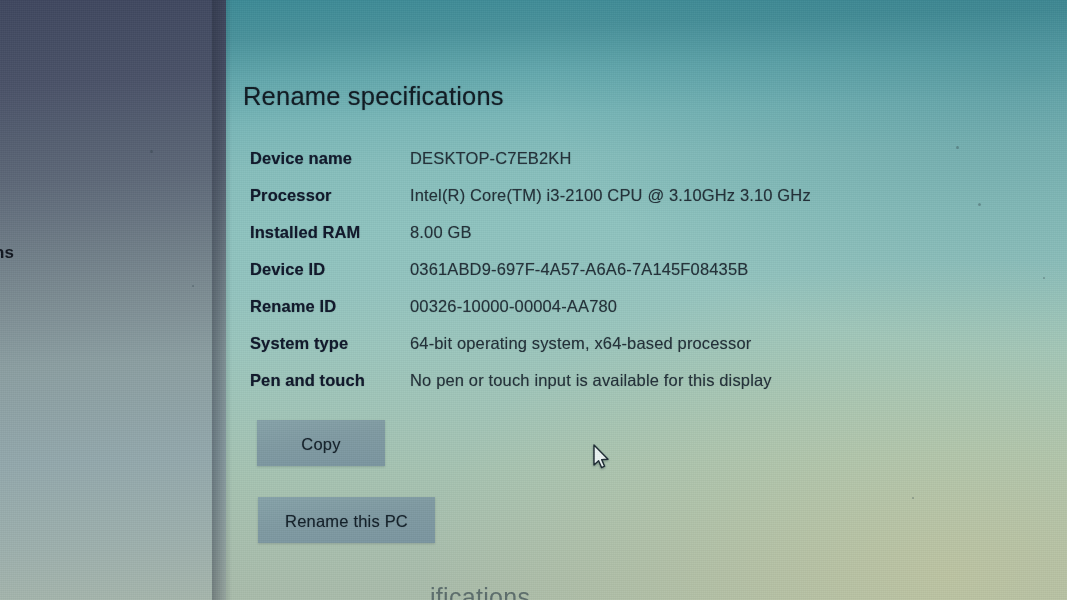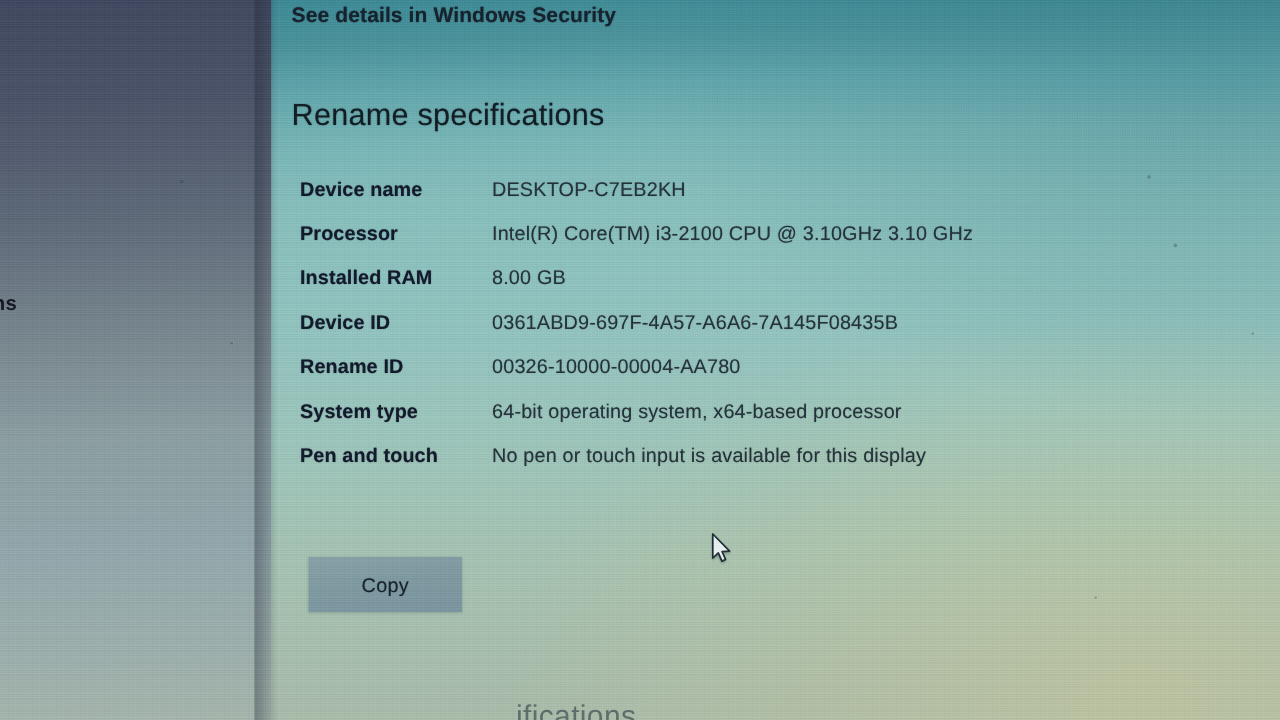--- a/index.html
+++ b/index.html
@@ -162,21 +162,20 @@
     display: block;
     color: #132029;
     font-family: "Liberation Sans", sans-serif;
     font-size: 16.5px;
     letter-spacing: .2px;
     text-align: center;
     cursor: pointer;
     background: linear-gradient(172deg, #86a2a9 0%, #7f9aa2 45%, #7b96a0 100%);
     box-shadow: 0 1px 2px rgba(25,40,50,0.18);
     text-shadow: 0 0 1px rgba(10,20,30,.4);
-    margin-top: 44px;
   }
   .btn-copy {
     left: 257px; top: 420px;
     width: 128px; height: 46px;
     line-height: 46px;
   }
   .btn-rename {
     left: 258px; top: 497px;
     width: 177px; height: 46px;
     line-height: 46px;
@@ -216,21 +215,20 @@
 
   <div class="content-pane"></div>
   <div class="pane-warm"></div>
 
   <div class="left-strip"></div>
   <div class="left-strip-shadow"></div>
   <div class="left-clip-text">ns</div>
 
   <div class="layer">
 
-    <div class="breadcrumb-link">See details in Windows Security</div>
 
     <div class="section-title">Rename specifications</div>
 
     <div class="spec-table">
       <div class="spec-row">
         <span class="spec-label">Device name</span>
         <span class="spec-value">DESKTOP-C7EB2KH</span>
       </div>
       <div class="spec-row">
         <span class="spec-label">Processor</span>
@@ -253,20 +251,21 @@
         <span class="spec-value">64-bit operating system, x64-based processor</span>
       </div>
       <div class="spec-row">
         <span class="spec-label">Pen and touch</span>
         <span class="spec-value">No pen or touch input is available for this display</span>
       </div>
     </div>
 
     <button class="btn btn-copy">Copy</button>
 
+    <button class="btn btn-rename">Rename this PC</button>
 
     <div class="bottom-cut">ifications</div>
 
     <div class="cursor">
       <svg width="20" height="28" viewBox="0 0 20 28" xmlns="http://www.w3.org/2000/svg">
         <path d="M2,1 L2,21 L6.6,16.8 L9.6,23.6 L12.6,22.2 L9.7,15.6 L16,15.3 Z" fill="#e9f2f1" stroke="#1d2b33" stroke-width="1.4" stroke-linejoin="round"></path>
       </svg>
     </div>
 
     <span class="speck" style="left:150px;top:150px;width:3px;height:3px;"></span>

